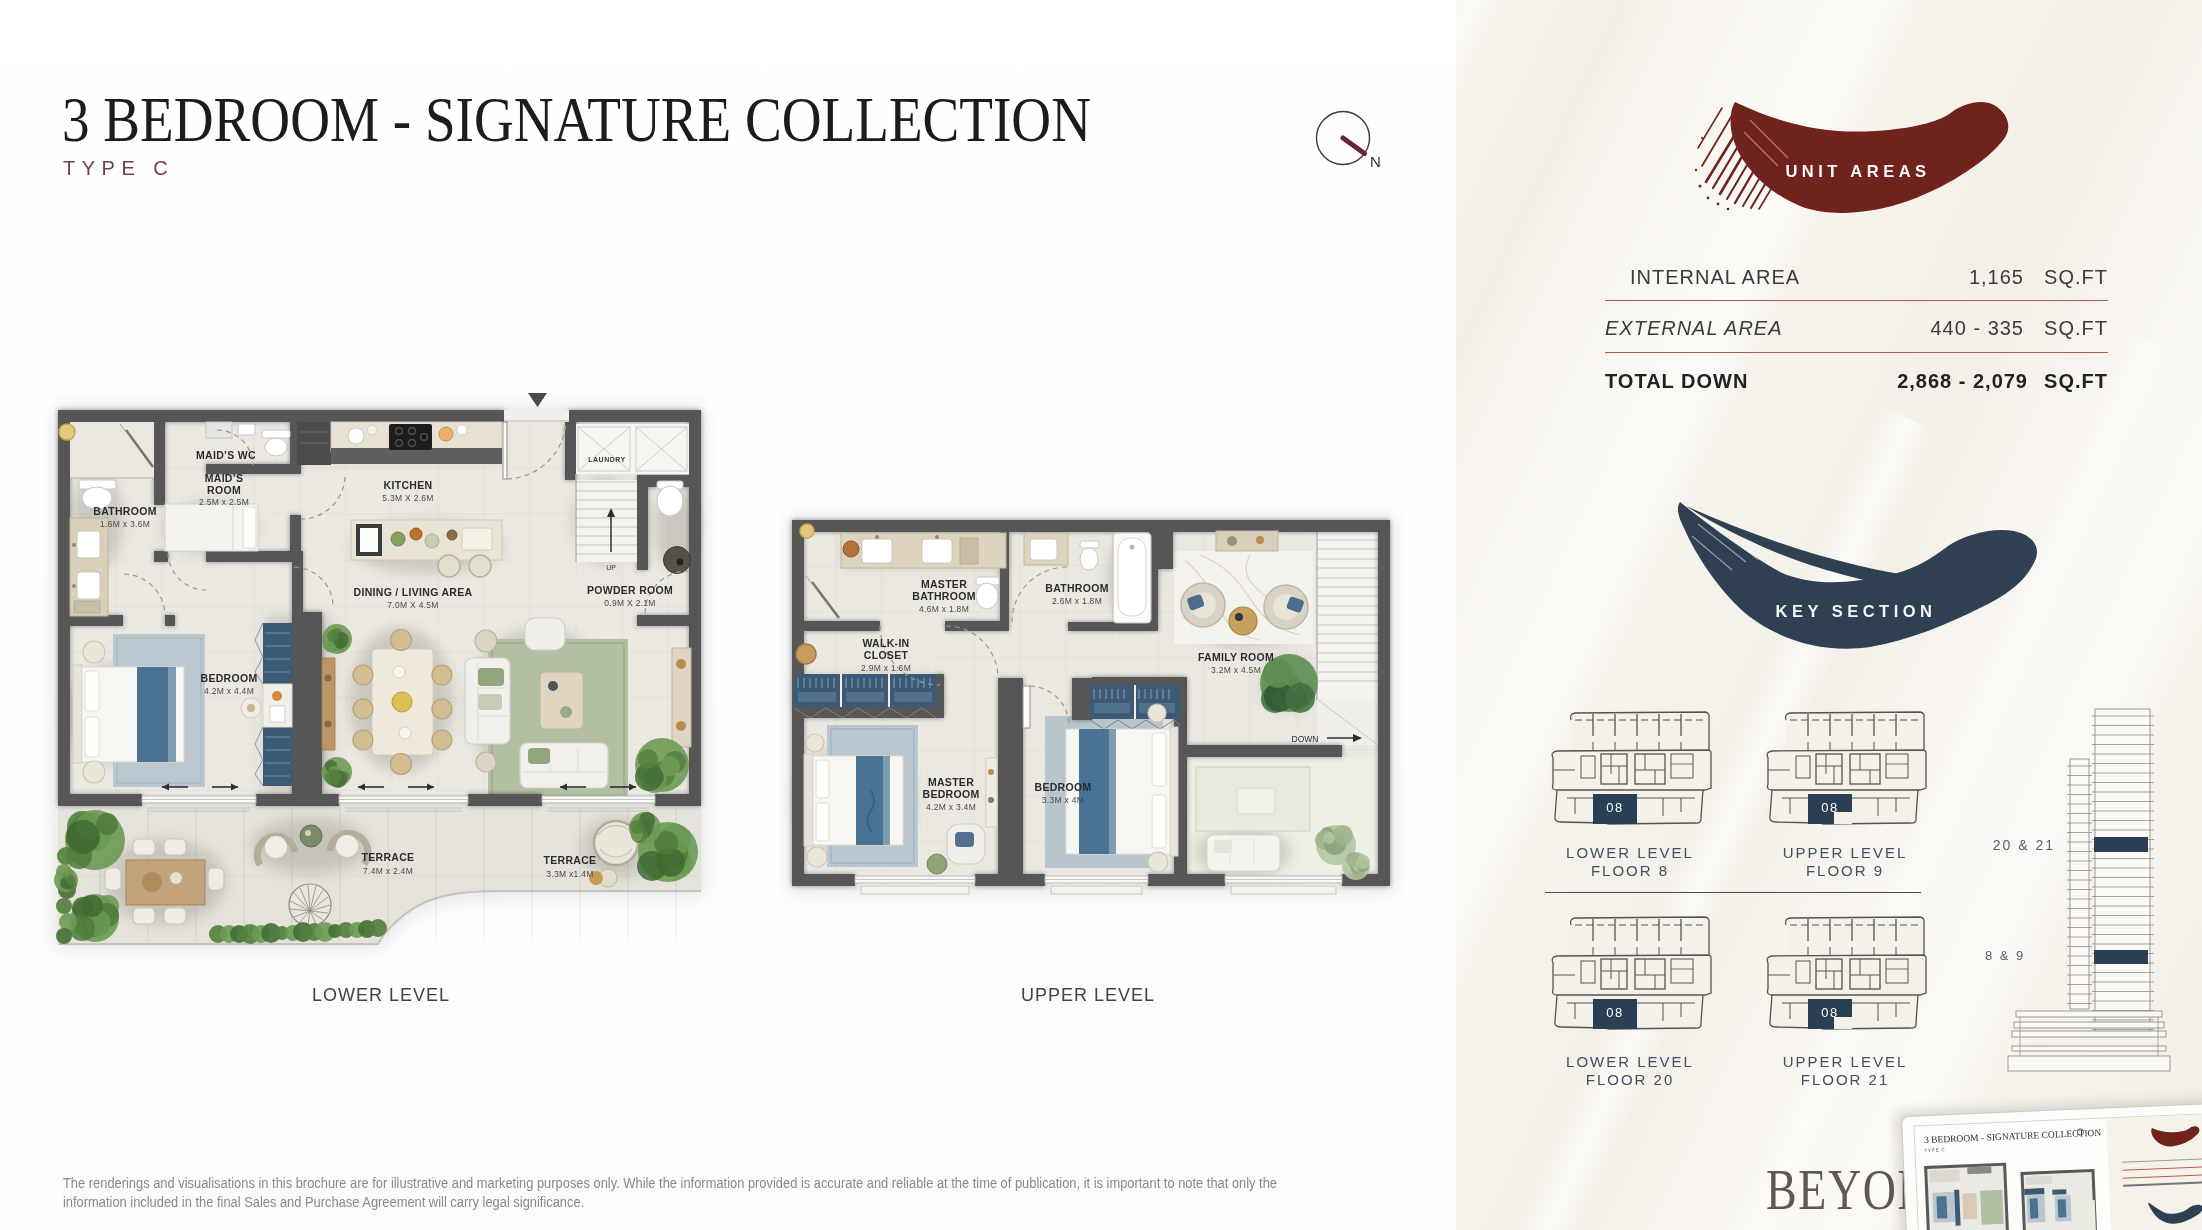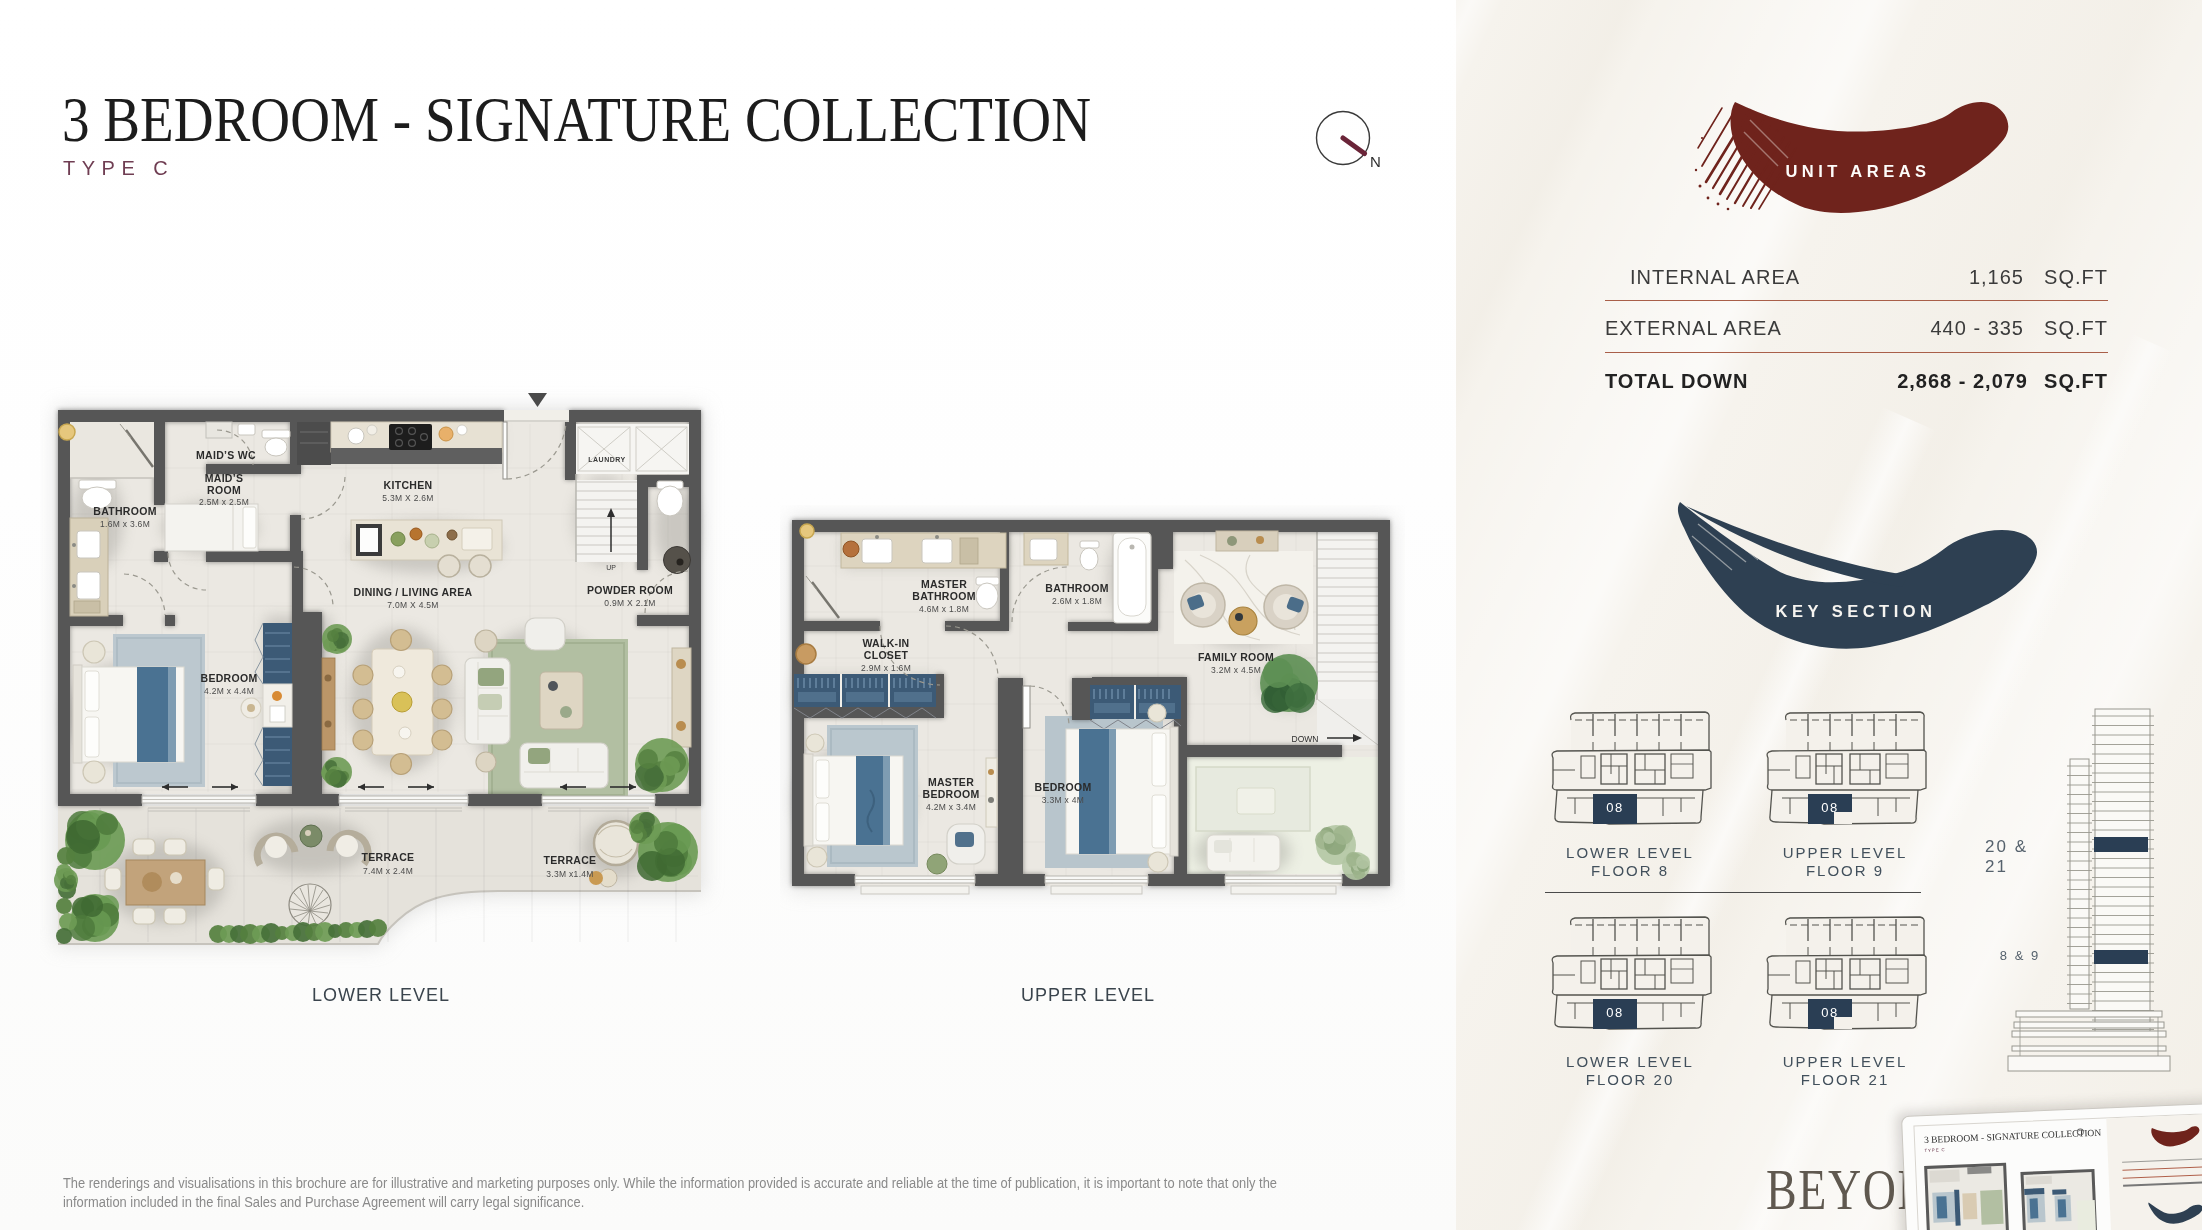--- a/index.html
+++ b/index.html
@@ -75,21 +75,21 @@
   <div class="abs" style="left:1605px;top:266px;width:503px;font-size:20px;color:#3b3b3b;letter-spacing:1px;">
 
     <div style="position:relative;height:34px;margin-left:25px;">
       <span style="position:absolute;left:0;top:0;">INTERNAL AREA</span>
       <span style="position:absolute;right:84px;top:0;">1,165</span>
       <span style="position:absolute;right:0;top:0;">SQ.FT</span>
     </div>
     <div style="height:0;border-top:1.6px solid #a95f49;margin-bottom:0;"></div>
 
     <div style="position:relative;height:35px;margin-top:16px;">
-      <span style="position:absolute;left:0;top:0;">EXTERNAL AREA</span>
+      <span style="position:absolute;left:0;top:0;font-style:italic;">EXTERNAL AREA</span>
       <span style="position:absolute;right:84px;top:0;">440 - 335</span>
       <span style="position:absolute;right:0;top:0;">SQ.FT</span>
     </div>
     <div style="height:0;border-top:1.6px solid #a95f49;"></div>
 
     <div style="position:relative;height:30px;margin-top:17px;font-weight:700;color:#222;">
       <span style="position:absolute;left:0;top:0;">TOTAL DOWN</span>
       <span style="position:absolute;right:80px;top:0;">2,868 - 2,079</span>
       <span style="position:absolute;right:0;top:0;">SQ.FT</span>
     </div>
@@ -335,22 +335,22 @@
     <rect x="36" y="316" width="146" height="6"></rect>
     <rect x="34" y="327" width="150" height="6"></rect>
     <rect x="32" y="336" width="154" height="6"></rect>
     <rect x="32" y="351" width="154" height="5"></rect>
     <rect x="28" y="361" width="162" height="15"></rect>
     </g>
     <line x1="40" y1="322" x2="40" y2="361" stroke="#98978f" stroke-width="0.8"></line>
     <line x1="178" y1="322" x2="178" y2="361" stroke="#98978f" stroke-width="0.8"></line>
   </svg>
 
-  <div class="abs" style="left:1985px;top:837px;width:70px;font-size:17px;letter-spacing:2px;color:#56626d;">20 &amp; 21</div>
-  <div class="abs" style="left:1985px;top:948px;width:70px;text-align:center;font-size:13px;letter-spacing:2px;color:#56626d;">8 &amp; 9</div>
+  <div class="abs" style="left:1985px;top:837px;width:70px;text-align:right;font-size:14px;letter-spacing:2px;color:#56626d;">20 &amp; 21</div>
+  <div class="abs" style="left:1985px;top:948px;width:70px;text-align:left;font-size:13px;letter-spacing:2px;color:#56626d;">8 &amp; 9</div>
 
   <div class="abs" style="left:1766px;top:1158px;font-family:'Liberation Serif',serif;font-size:56px;letter-spacing:2px;color:#5f584f;transform:scaleX(0.82);transform-origin:left top;">BEYOND</div>
 
   <div class="abs" style="left:1901px;top:1116px;width:340px;height:170px;background:#fcfcfb;border:1px solid #cbc8c2;border-radius:8px 0 0 0;box-shadow:-5px -4px 12px rgba(60,55,50,0.18);transform:rotate(-2.4deg);transform-origin:top left;overflow:hidden;">
     <div style="position:absolute;left:11px;top:9px;width:322px;height:160px;border:0.5px solid #d9d6d0;">
 
       <div style="position:absolute;left:9px;top:9px;font-family:'Liberation Serif',serif;font-size:9.5px;color:#2e2e2e;">3 BEDROOM - SIGNATURE COLLECTION</div>
       <div style="position:absolute;left:9px;top:22px;font-size:4.5px;color:#6f3d52;letter-spacing:0.8px;">TYPE C</div>
 
       <div style="position:absolute;left:162px;top:9px;width:7px;height:7px;border:0.8px solid #666;border-radius:50%;"></div>

